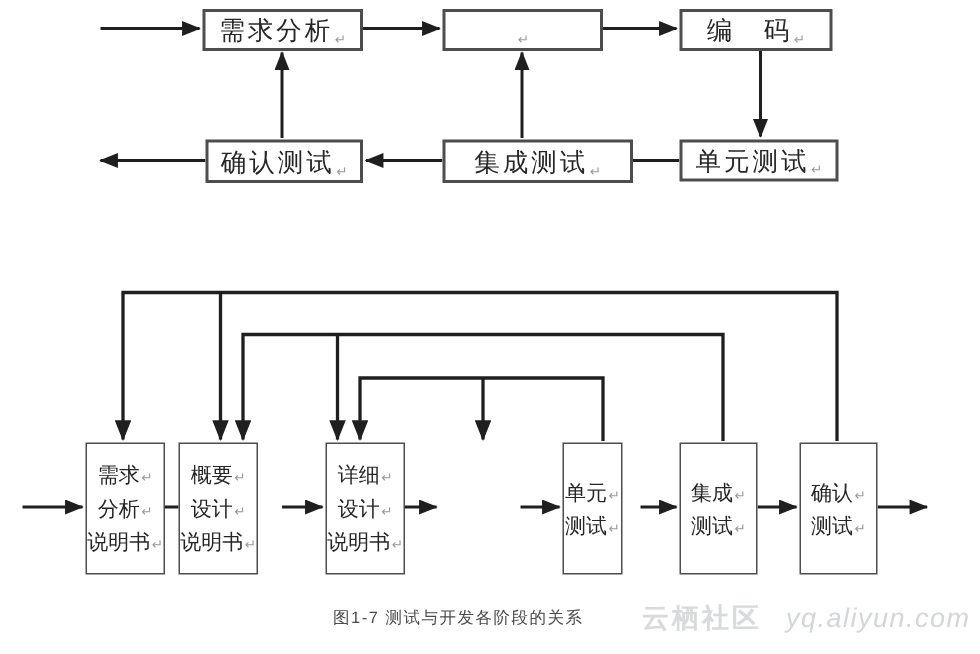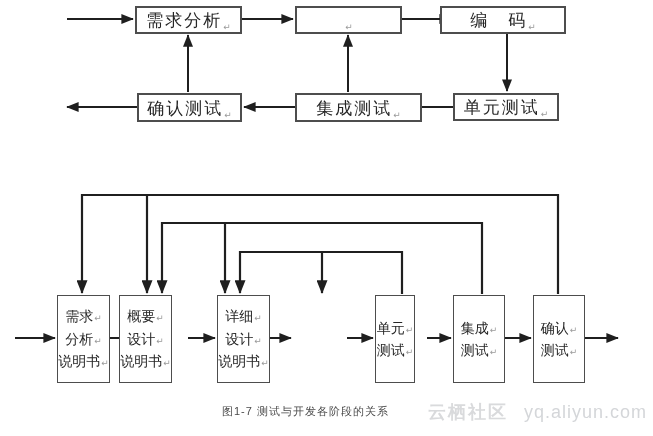--- a/index.html
+++ b/index.html
@@ -79,20 +79,21 @@
   }
   .wm-brand{
     color:var(--brand,#d9dadc);
     font-weight:bold;
     letter-spacing:2px;
     margin-right:16px;
   }
   .wm-url{
     color:var(--watermark,#d4d6d9);
     letter-spacing:1px;
+    font-style:italic;
   }
 </style>
 </head>
 <body>
 
 <div class="stage">
 
   <svg class="connectors" width="653" height="436" viewBox="0 0 653 436">
     <defs>
       <marker id="arrowhead" viewBox="0 0 10 8" refX="9.3" refY="4" markerWidth="6.5" markerHeight="5" orient="auto">
@@ -129,21 +130,21 @@
     <line class="sw22" x1="322" y1="252" x2="322" y2="293" marker-end="url(#arrowhead)"></line>
   </svg>
 
   <div class="tbox" style="left:135px;top:6px;width:107px;height:28px">
     <span class="tlabel">需求分析</span>
       <span class="pm">↵</span>
   </div>
   <div class="tbox" style="left:295px;top:6px;width:107px;height:28px">
       <span class="pm">↵</span>
   </div>
-  <div class="tbox" style="left:440px;top:6px;width:126px;height:28px">
+  <div class="tbox" style="left:453px;top:6px;width:102px;height:28px">
     <span class="tlabel">编　码</span>
       <span class="pm">↵</span>
   </div>
   <div class="tbox" style="left:137px;top:93px;width:105px;height:29px">
     <span class="tlabel">确认测试</span>
       <span class="pm">↵</span>
   </div>
   <div class="tbox" style="left:295px;top:93px;width:127px;height:29px">
     <span class="tlabel">集成测试</span>
       <span class="pm">↵</span>

